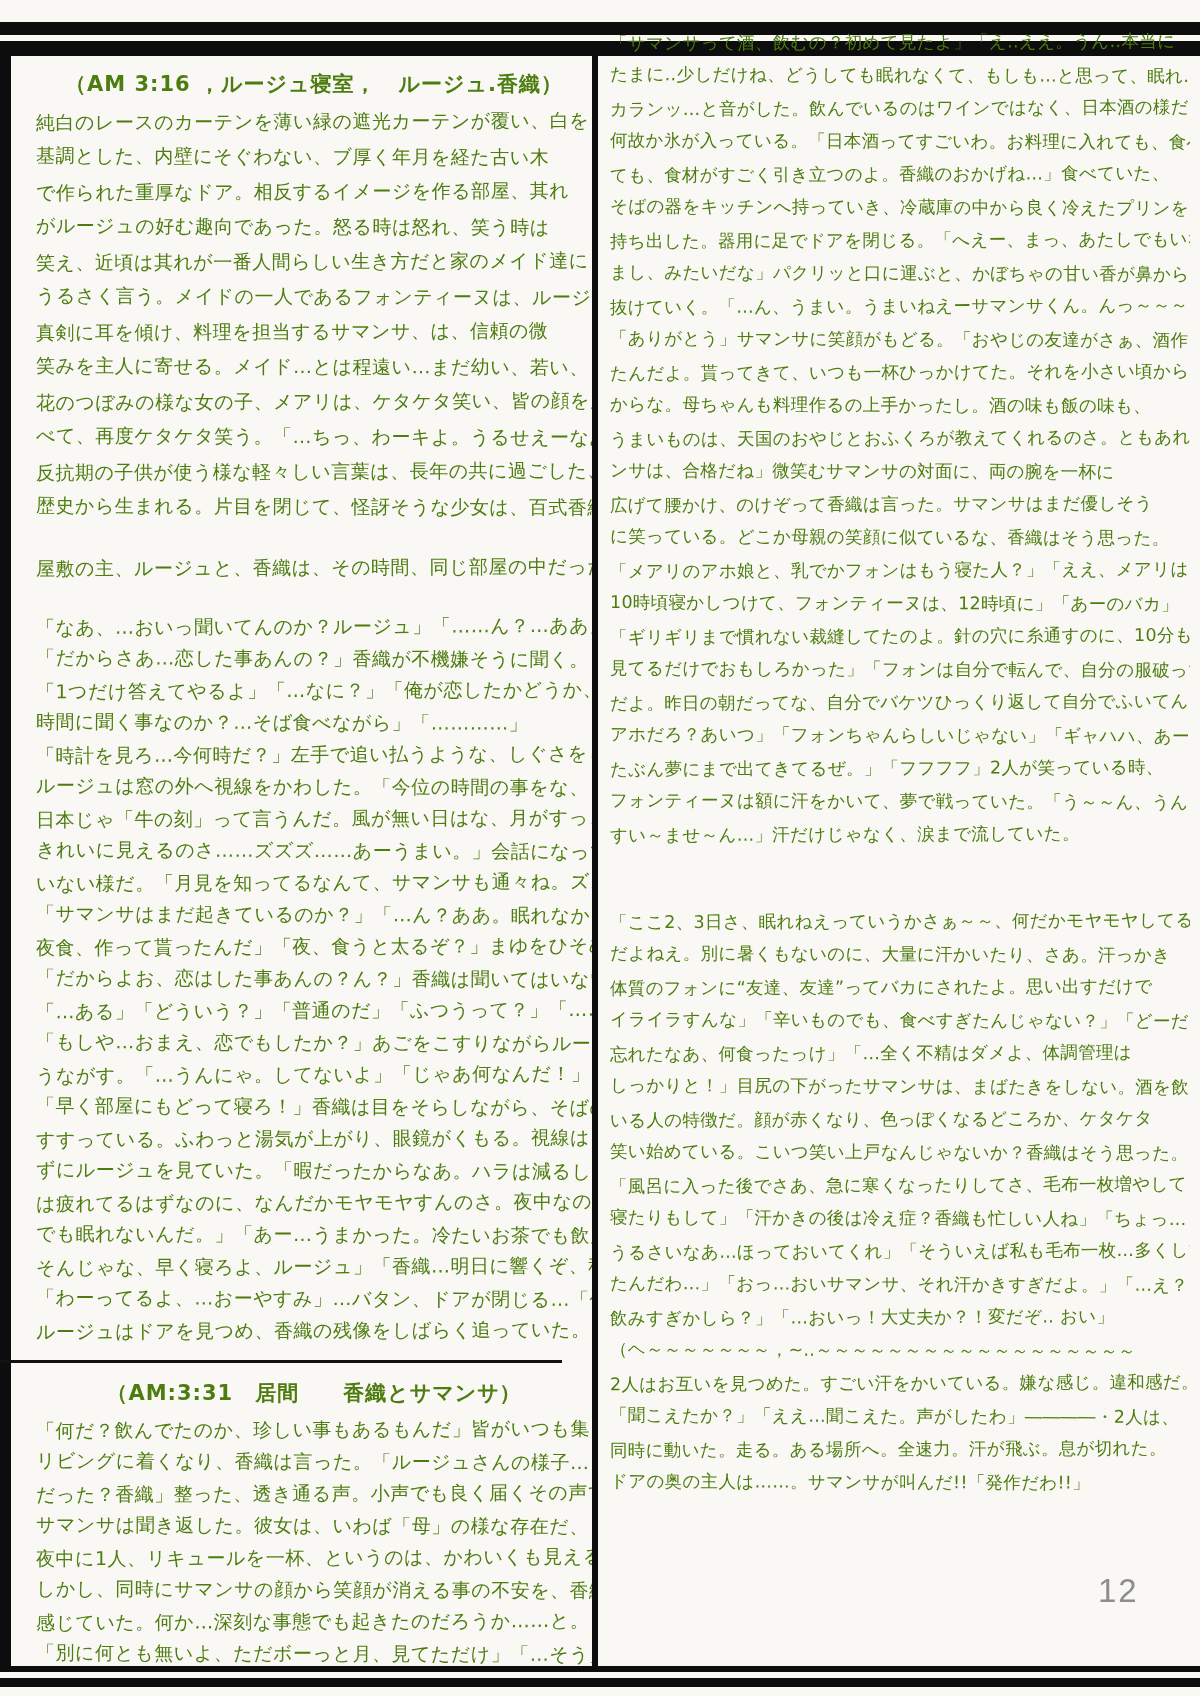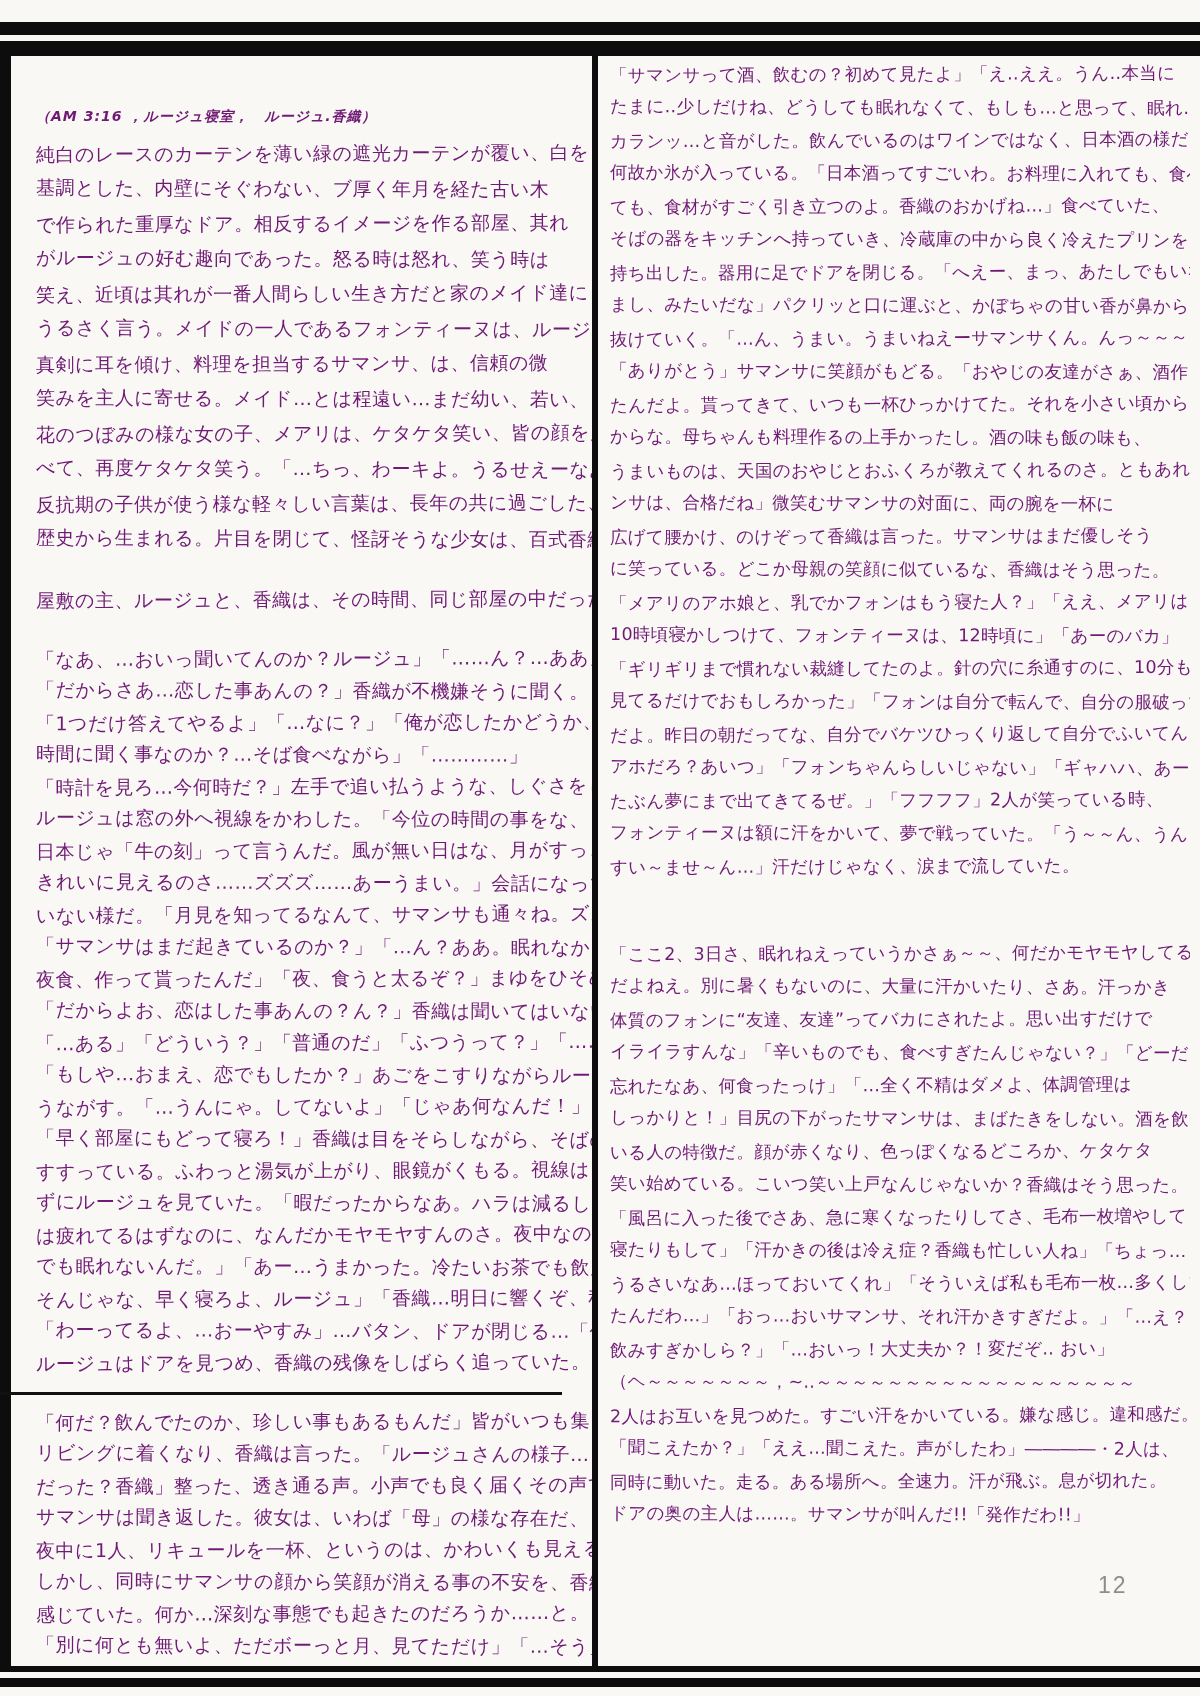--- a/index.html
+++ b/index.html
@@ -19,62 +19,61 @@
   .top-rule-1{left:0;right:0;top:22px;height:13px;}
   .top-rule-2{left:0;right:0;top:41px;height:15px;}
   .left-rule{left:0;top:41px;width:11px;height:1630px;}
   .bottom-rule-1{left:0;right:0;top:1666px;height:6px;}
   .bottom-rule-2{left:0;right:0;top:1678px;height:9px;}
   .col-divider{position:absolute;left:592px;top:56px;width:6px;height:1610px;background:#0d0d0d;}
 
   
   .col{
     position:absolute;
-    color:#701a75;
-    margin-top:32px;
+    color:#4d7c0f;
     -webkit-font-smoothing:antialiased;
   }
   .col-left{
     left:36px;top:64px;width:556px;
     font-size:19px;letter-spacing:0.5px;
   }
   .col-right{
     left:610px;top:26px;width:580px;
     font-size:17.5px;letter-spacing:0.3px;
   }
   .line{
     white-space:nowrap;
     overflow:hidden;
     height:32px;
     line-height:32px;
   }
   .col-right .line{height:33px;line-height:33px;}
   .col-left .blk-lines.first .line{height:35px;line-height:35px;}
   .blk-header{
-    font-size:14px;
+    text-align:center;
+    font-size:21px;
     font-weight:bold;
     height:40px;line-height:40px;
     white-space:nowrap;overflow:hidden;
     letter-spacing:1px;
-    font-style:italic;
   }
   .blk-spacer{height:27px;}
   .blk-divider{
     height:3px;background:#111;
     margin:14px 0 10px -36px;
     width:562px;
   }
   
   .line:nth-child(odd){transform:rotate(-0.25deg);}
   .line:nth-child(even){transform:rotate(0.2deg);}
 
   .page-number{
     position:absolute;
     left:1098px;top:1572px;
-    font-size:23px;
+    font-size:33px;
     color:#8d8d8d;
     font-family:"Liberation Sans",sans-serif;
     letter-spacing:2px;
   }
 </style>
 </head>
 <body>
 
 <div class="page">
   <div class="rule top-rule-1"></div>
@@ -124,20 +123,21 @@
         <div class="line">「早く部屋にもどって寝ろ！」香織は目をそらしながら、そばの汁を</div>
         <div class="line">すすっている。ふわっと湯気が上がり、眼鏡がくもる。視線は、はずさ</div>
         <div class="line">ずにルージュを見ていた。「暇だったからなあ。ハラは減るし、寝れないし。体</div>
         <div class="line">は疲れてるはずなのに、なんだかモヤモヤすんのさ。夜中なのは知ってるさ</div>
         <div class="line">でも眠れないんだ。」「あー…うまかった。冷たいお茶でも飲んでこよ。</div>
         <div class="line">そんじゃな、早く寝ろよ、ルージュ」「香織…明日に響くぞ、程々にな」</div>
         <div class="line">「わーってるよ、…おーやすみ」…バタン、ドアが閉じる…「何なんだ、一体？」</div>
         <div class="line">ルージュはドアを見つめ、香織の残像をしばらく追っていた。</div>
       </div>
       <div class="blk blk-divider"></div>
+      <div class="blk blk-header">（AM:3:31　居間　　香織とサマンサ）</div>
       <div class="blk blk-lines">
         <div class="line">「何だ？飲んでたのか、珍しい事もあるもんだ」皆がいつも集まる</div>
         <div class="line">リビングに着くなり、香織は言った。「ルージュさんの様子…どう</div>
         <div class="line">だった？香織」整った、透き通る声。小声でも良く届くその声で</div>
         <div class="line">サマンサは聞き返した。彼女は、いわば「母」の様な存在だ、</div>
         <div class="line">夜中に1人、リキュールを一杯、というのは、かわいくも見える。</div>
         <div class="line">しかし、同時にサマンサの顔から笑顔が消える事の不安を、香織は</div>
         <div class="line">感じていた。何か…深刻な事態でも起きたのだろうか……と。</div>
         <div class="line">「別に何とも無いよ、ただボーっと月、見てただけ」「…そう」</div>
       </div>

